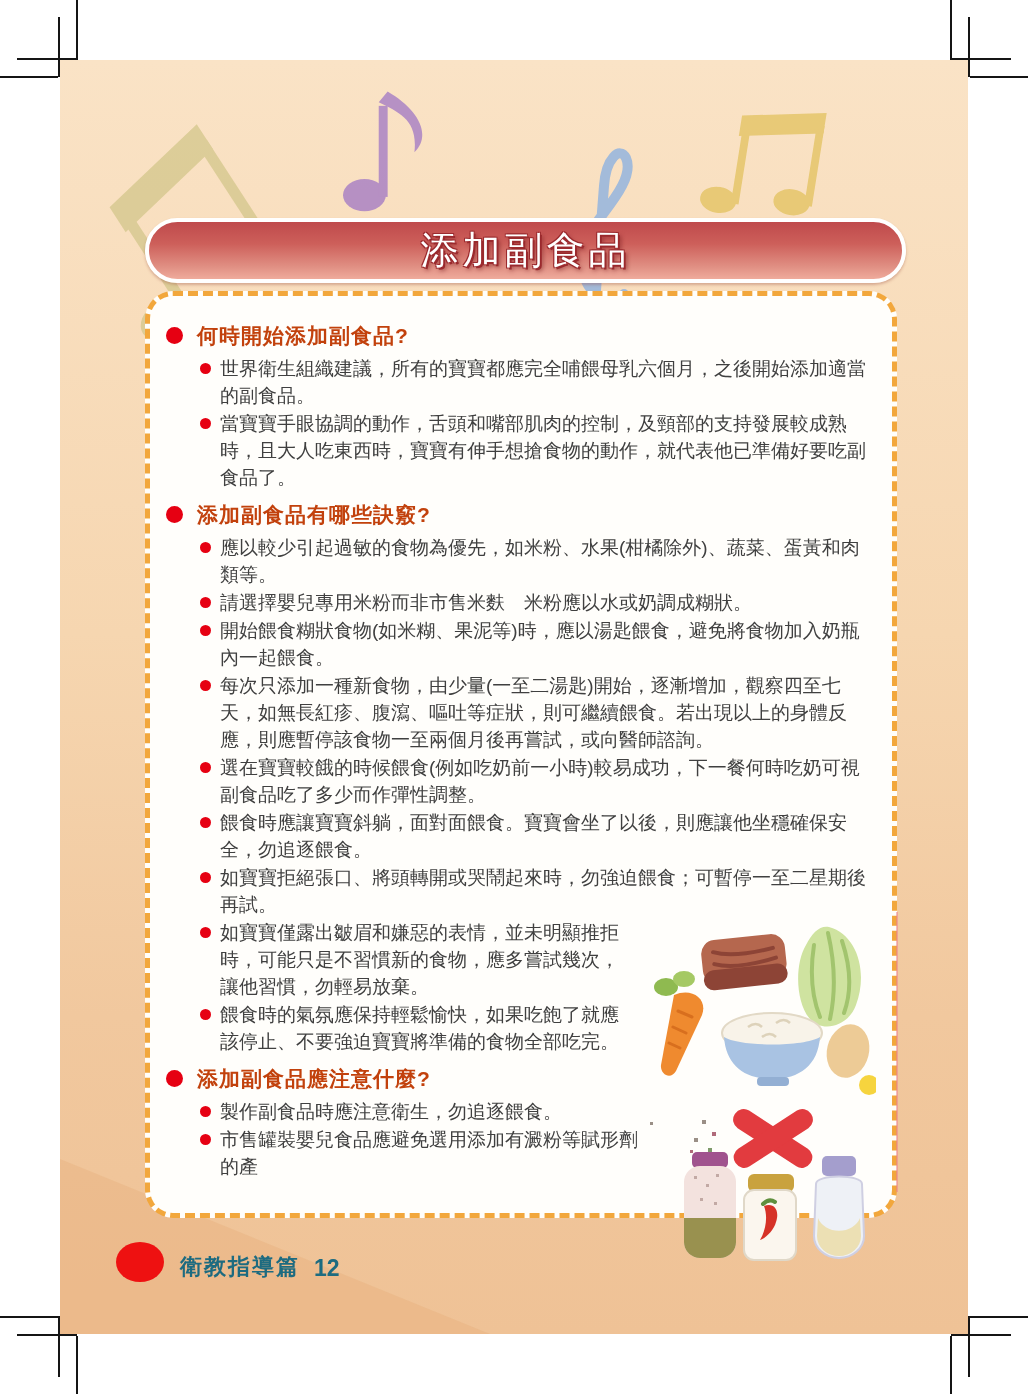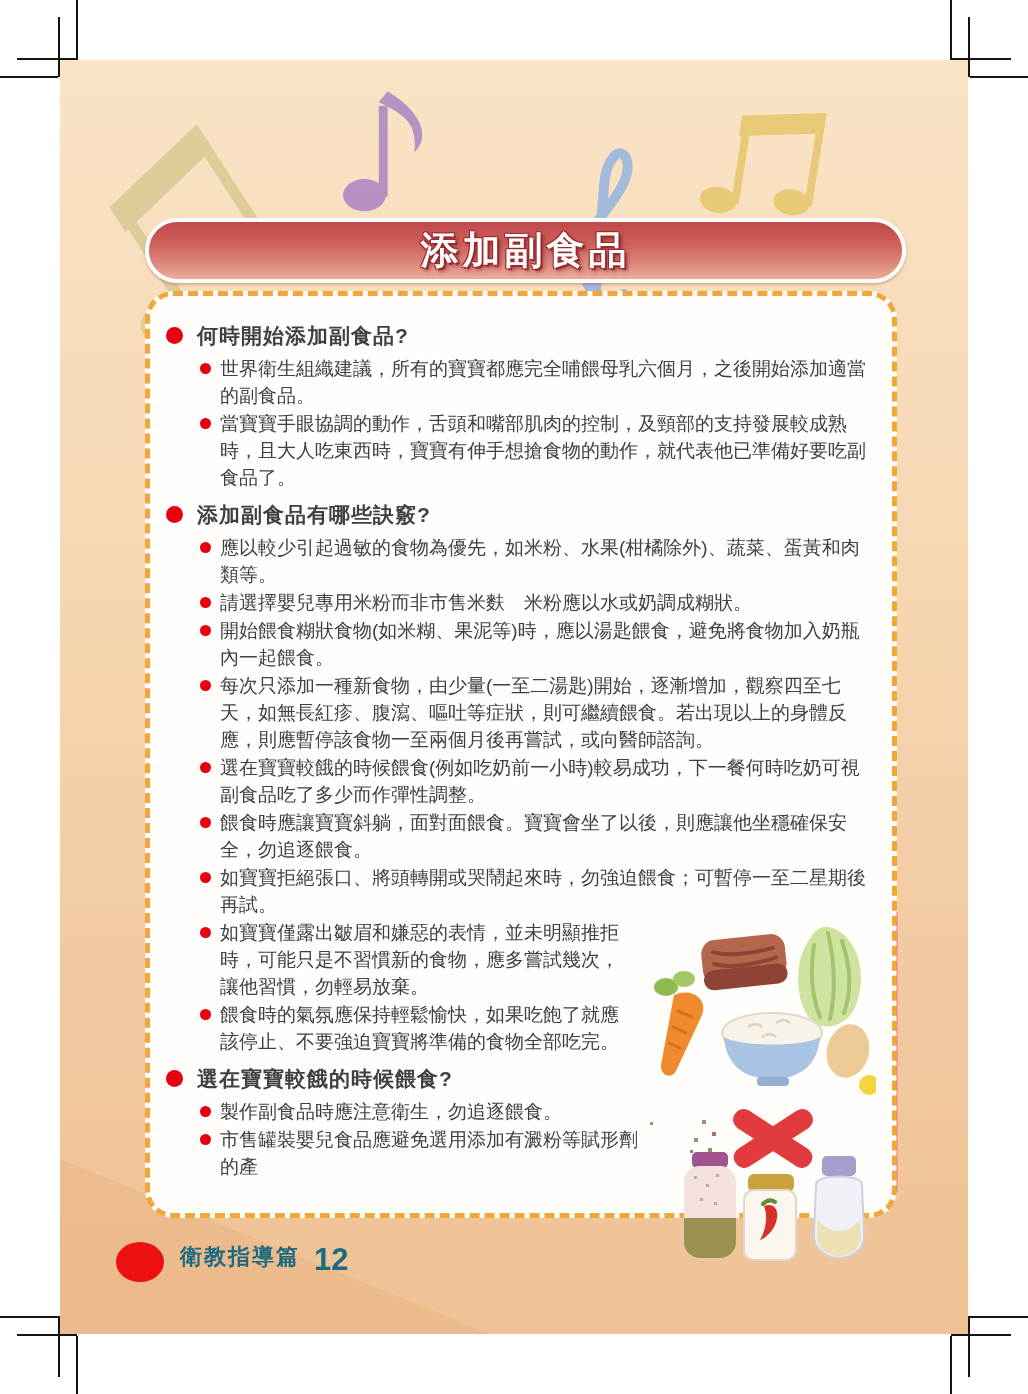--- a/index.html
+++ b/index.html
@@ -23,54 +23,54 @@
   .note{position:absolute;opacity:.9;}
   
   .banner{
     position:absolute;left:85px;top:158px;width:753px;height:57px;
     border:4px solid #ffffff;border-radius:33px;
     background:linear-gradient(180deg,#bf4a4c 0%,#cd5f5a 38%,#e08f83 78%,#efab9c 100%);
     display:flex;align-items:center;justify-content:center;z-index:3;
     box-shadow:0 2px 3px rgba(150,70,60,.35);
   }
   .banner-title{
-    color:#ffffff;font-size:38px;font-weight:bold;letter-spacing:4px;
+    color:#ffffff;font-size:38px;font-weight:normal;letter-spacing:4px;
     text-shadow:
       -1px -1px 0 #9b2a2e, 1px -1px 0 #9b2a2e,
       -1px 1px 0 #9b2a2e, 2px 2px 0 #9b2a2e,
       3px 3px 4px rgba(110,20,25,.65);
   }
   
   .box{
     position:absolute;left:85px;top:231px;width:742px;height:917px;
     background:#fffefb;border:5px dashed #f2a73c;border-radius:28px;z-index:2;
   }
   .content{
     padding:16px 16px 8px 16px;color:#404040;font-size:19px;line-height:27px;
   }
   .intro{margin:6px 2px 10px 2px;text-indent:2em;}
   .sec{margin-top:10px;}
   .sec-head{display:flex;align-items:center;margin:6px 0 6px 0;}
   .big-dot{width:17px;height:17px;border-radius:50%;background:#e60012;margin-right:14px;flex:0 0 auto;}
-  .sec-title{color:#404040;font-weight:bold;font-size:21px;letter-spacing:1px;}
+  .sec-title{color:#c2410c;font-weight:bold;font-size:21px;letter-spacing:1px;}
   ul.blist{list-style:none;margin:0 0 0 34px;padding:0;}
   ul.blist li{position:relative;padding-left:20px;margin:1px 0;}
   ul.blist .dot{
     position:absolute;left:0;top:8px;width:11px;height:11px;border-radius:50%;background:#e60012;
   }
   .float-food{float:right;width:232px;height:172px;margin:-4px 0 2px 10px;}
   .float-jars{float:right;width:226px;height:128px;margin:0 0 0 10px;}
   .float-jars svg{overflow:visible;}
   
   .artifact{position:absolute;left:836px;top:852px;width:2px;height:280px;background:rgba(235,130,140,.55);z-index:4;}
   
-  .footer{position:absolute;left:56px;top:1182px;display:flex;align-items:flex-start;z-index:2;}
+  .footer{position:absolute;left:56px;top:1182px;display:flex;align-items:flex-end;z-index:2;}
   .footer-dot{width:48px;height:40px;border-radius:50%;background:#ee1111;margin-right:16px;}
   .footer-label{color:#1d6b80;font-size:22px;font-weight:bold;letter-spacing:2px;}
-  .footer-num{color:#1d6b80;font-size:31px;font-weight:bold;margin-left:14px;}
+  .footer-num{color:#1d6b80;font-size:23px;font-weight:bold;margin-left:14px;}
 </style>
 </head>
 <body>
 
 <div class="canvas">
 
   <div class="mk" style="left:76px;top:0;width:2px;height:58px"></div>
   <div class="mk" style="left:58px;top:17px;width:2px;height:60px"></div>
   <div class="mk" style="left:17px;top:58px;width:61px;height:2px"></div>
   <div class="mk" style="left:0;top:76px;width:58px;height:2px"></div>
@@ -198,21 +198,21 @@
           </div>
           <ul class="blist">
               <li><span class="dot"></span><span class="li-text">如寶寶僅露出皺眉和嫌惡的表情，並未明顯推拒時，可能只是不習慣新的食物，應多嘗試幾次，讓他習慣，勿輕易放棄。</span></li>
               <li><span class="dot"></span><span class="li-text">餵食時的氣氛應保持輕鬆愉快，如果吃飽了就應該停止、不要強迫寶寶將準備的食物全部吃完。</span></li>
             </ul>
         </div>
 
         <div class="sec">
           <div class="sec-head">
             <span class="big-dot"></span>
-            <span class="sec-title">選在寶寶較餓的時候餵食?</span>
+            <span class="sec-title">添加副食品應注意什麼?</span>
           </div>
           <div class="float-jars">
             <svg width="226" height="168" viewBox="0 0 226 168">
 
               <g>
                 <rect x="78" y="30" width="90" height="21" rx="10" fill="#e23b3f" transform="rotate(33 123 40)"></rect>
                 <rect x="78" y="30" width="90" height="21" rx="10" fill="#e23b3f" transform="rotate(-33 123 40)"></rect>
               </g>
 
               <g fill="#9a8f86">

